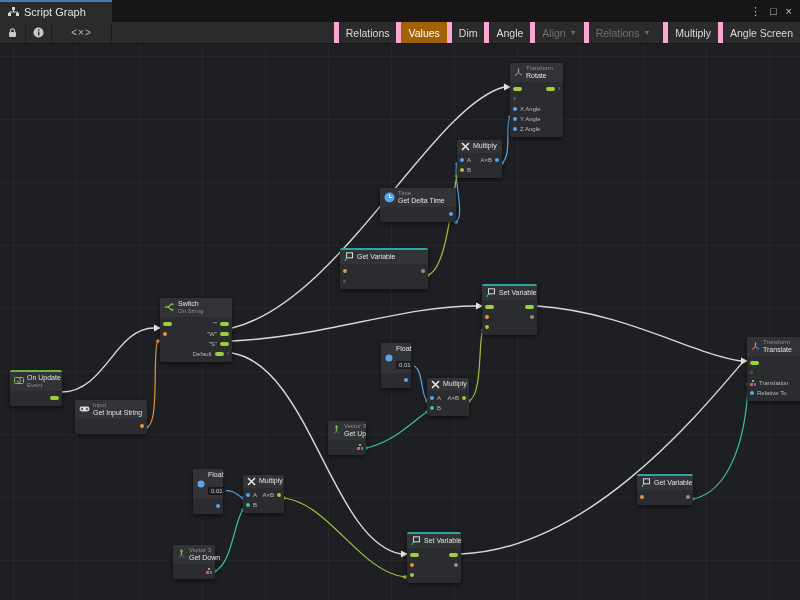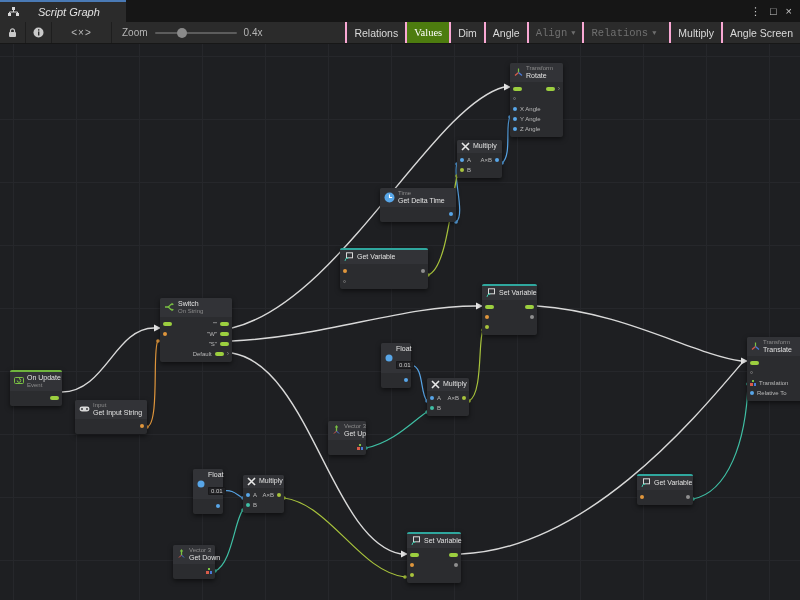--- a/index.html
+++ b/index.html
@@ -2,37 +2,37 @@
 <html><head>
 <meta charset="utf-8">
 <style>
   * { margin:0; padding:0; box-sizing:border-box; }
   html,body { width:800px; height:600px; overflow:hidden; background:#1e1f22;
     font-family:"Liberation Sans", sans-serif; }
   .app { position:relative; width:800px; height:600px; background:#1e1f22; }
 
   
   .titlebar { position:absolute; left:0; top:0; width:800px; height:22px; background:#161616; display:flex; align-items:stretch; }
-  .tab { display:flex; align-items:center; gap:19px; padding:0 26px 0 8px; background:#2b2b2b; border-top:2px solid #4a7ab5; color:#e3e3e3; font-size:11px;font-style:italic; }
+  .tab { display:flex; align-items:center; gap:5px; padding:0 26px 0 8px; background:#2b2b2b; border-top:2px solid #4a7ab5; color:#e3e3e3; font-size:11px; }
   .winctl { margin-left:auto; display:flex; align-items:center; gap:9px; padding-right:8px; color:#c9c9c9; font-size:11px; }
   .winctl span { cursor:default; }
 
   
   .toolbar { position:absolute; left:0; top:22px; width:800px; height:22px; background:#2b2b2b; border-bottom:1px solid #171717; display:flex; align-items:stretch; overflow:hidden; }
   .tbtn { display:flex; align-items:center; justify-content:center; padding:0 8px; border-right:1px solid #1e1e1e; color:#cfcfcf; font-size:10px; white-space:nowrap; }
   .tbtn.icon { width:26px; padding:0; }
   .tbtn.fit { width:60px; letter-spacing:1px; color:#bdbdbd; }
   .crumb { display:flex; align-items:center; gap:5px; padding:0 10px 0 14px; color:#d6d6d6; font-size:10px; white-space:nowrap; }
   .zoomctl { display:flex; align-items:center; gap:7px; padding:0 10px; color:#b5b5b5; font-size:10px; white-space:nowrap; }
   .ztrack { position:relative; width:82px; height:2px; background:#5c5c5c; border-radius:1px; }
   .zhandle { position:absolute; left:22px; top:-4px; width:10px; height:10px; border-radius:50%; background:#8a8a8a; }
   .rgroup { margin-left:auto; display:flex; align-items:stretch; }
-  .rbtn { display:flex; align-items:center; padding:0 7px; border-left:2px solid #f9a8d4; color:#dadada; font-size:10.5px; white-space:nowrap; }
-  .rbtn.active { background:#4d7c0f; color:#fff;font-family:Liberation Serif, serif; }
-  .rbtn.disabled { color:#6f6f6f;font-family:Liberation Mono, monospace; }
+  .rbtn { display:flex; align-items:center; padding:0 7px; border-left:5px solid #f9a8d4; color:#dadada; font-size:10.5px; white-space:nowrap; }
+  .rbtn.active { background:#a16207; color:#fff; }
+  .rbtn.disabled { color:#6f6f6f; }
   .rbtn .dd { font-size:7px; margin-left:4px; }
   .rbtn.gapped { margin-left:6px; }
 
   
   .canvas { position:absolute; left:0; top:44px; width:800px; height:556px; overflow:hidden; background-color:#1e1f22;
     background-image:linear-gradient(#26272b 1px, transparent 1px), linear-gradient(90deg,#26272b 1px, transparent 1px);
     background-size:63px 63px; background-position:13px 12px; }
   .wires { position:absolute; left:0; top:0; }
 
   
@@ -89,27 +89,20 @@
       </svg>
     </div>
     <div class="tbtn icon">
       <svg width="11" height="11" viewBox="0 0 11 11">
         <circle cx="5.5" cy="5.5" r="5" fill="#c9c9c9"></circle>
         <rect x="5" y="4.5" width="1.4" height="4" fill="#2b2b2b"></rect>
         <rect x="5" y="2.2" width="1.4" height="1.4" fill="#2b2b2b"></rect>
       </svg>
     </div>
     <div class="tbtn fit">&lt;×&gt;</div>
-    <div class="zoomctl">
-      <span>Zoom</span>
-      <span class="ztrack">
-          <span class="zhandle"></span>
-        </span>
-      <span>0.4x</span>
-    </div>
     <div class="rgroup">
       <div class="rbtn">Relations</div>
       <div class="rbtn active">Values</div>
       <div class="rbtn">Dim</div>
       <div class="rbtn">Angle</div>
       <div class="rbtn disabled">
         <span>Align</span>
           <span class="dd">▼</span>
       </div>
       <div class="rbtn disabled">

